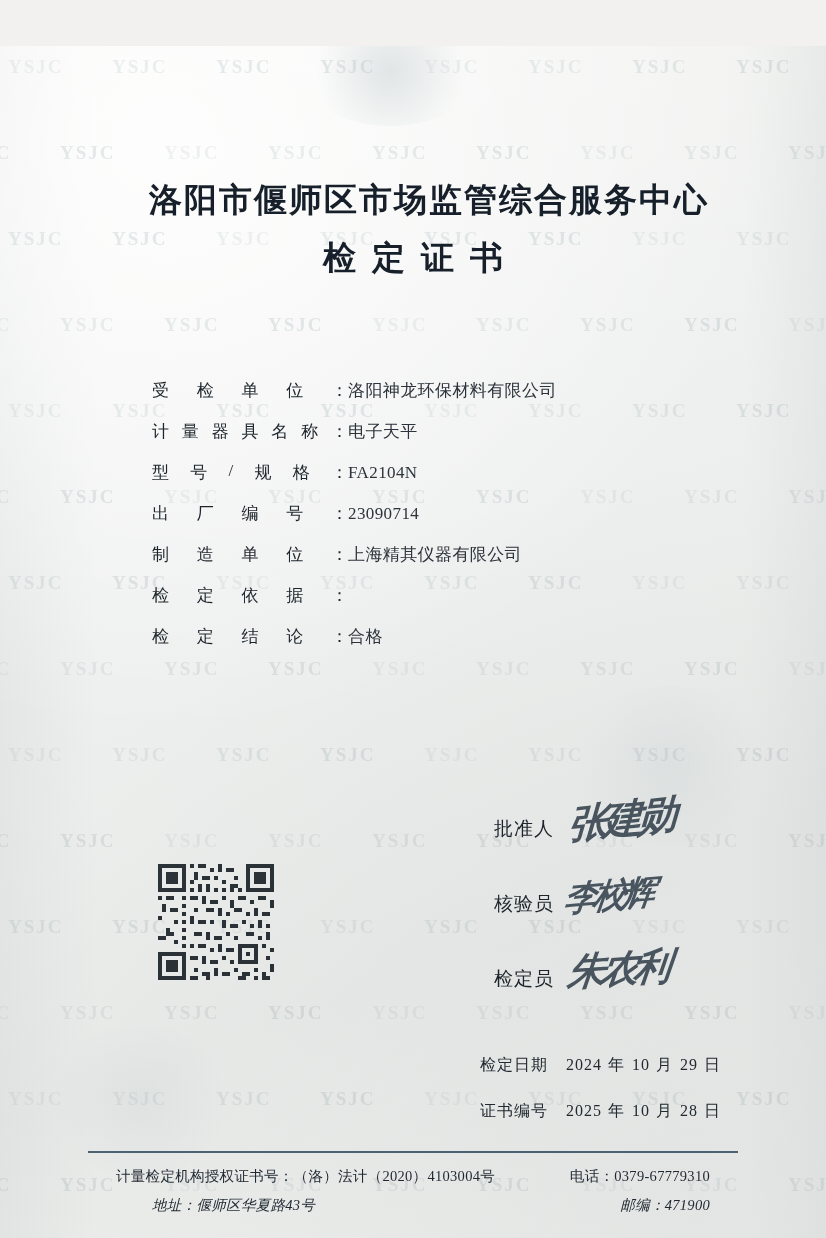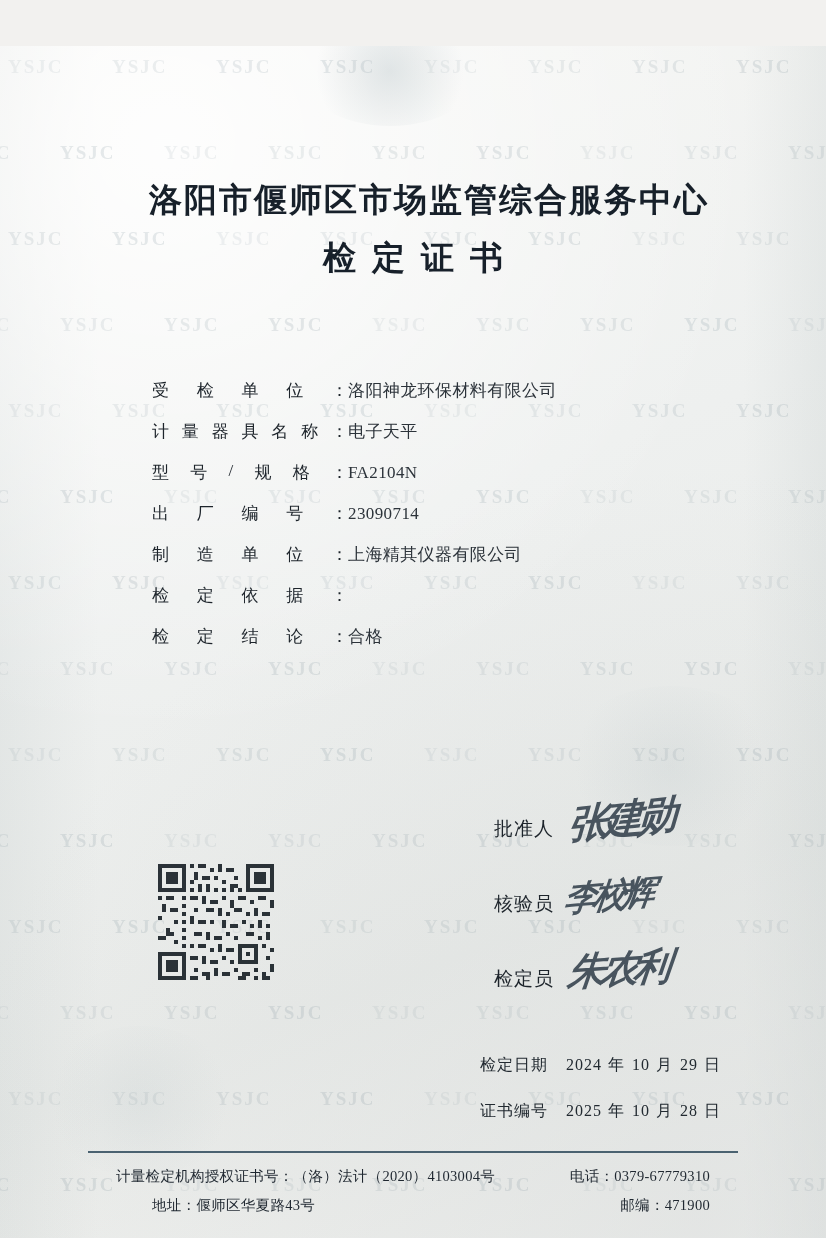--- a/index.html
+++ b/index.html
@@ -222,21 +222,21 @@
   }
   .footer-row {
     display: flex;
     justify-content: space-between;
     height: 29px;
     align-items: center;
     padding: 0 28px;
   }
   .footer-row .fl { letter-spacing: 0.3px; }
   .footer-row .fr { letter-spacing: 0.3px; }
-  .footer-row.second { padding-left: 64px; padding-right: 28px; }
+  .footer-row.second { padding-left: 64px; padding-right: 28px; font-style: italic; }
 
   
   .blotch {
     position: absolute;
     border-radius: 50%;
     pointer-events: none;
     background: radial-gradient(circle, rgba(165,180,185,0.30), rgba(255,255,255,0) 70%);
   }
 </style>
 </head>

